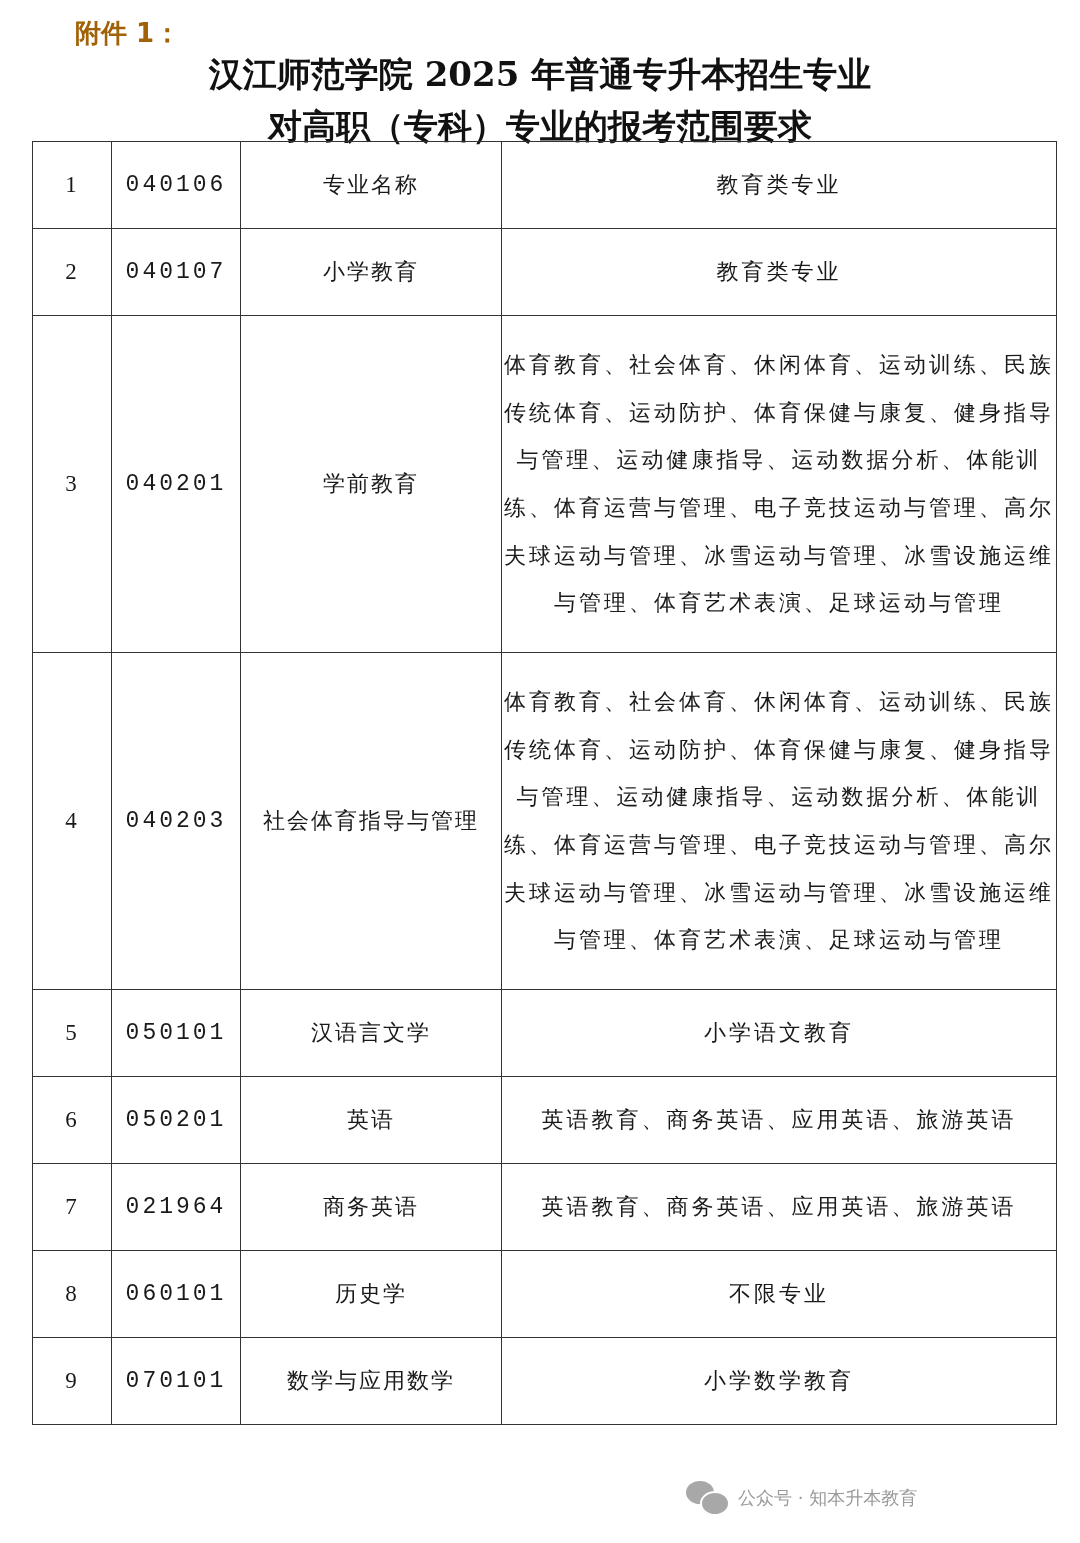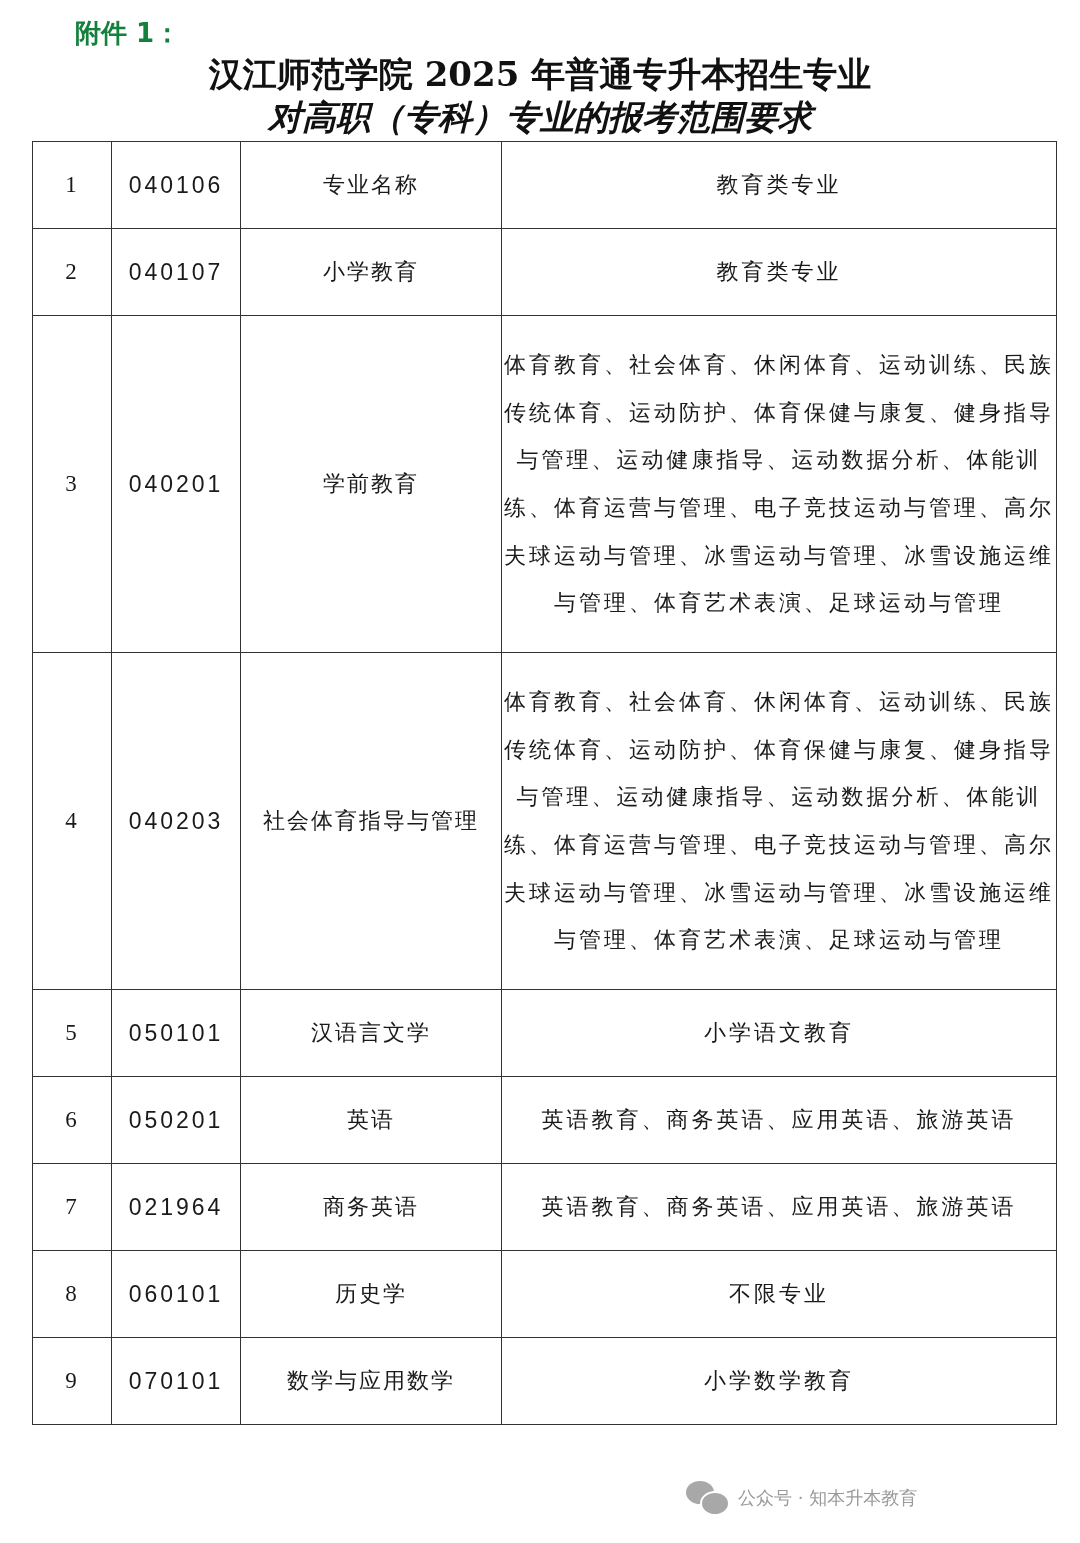--- a/index.html
+++ b/index.html
@@ -3,45 +3,45 @@
   <meta charset="utf-8">
   <style>
     html, body { margin: 0; padding: 0; background: #ffffff; }
     body {
       width: 1080px; height: 1543px; position: relative; overflow: hidden;
       font-family: "DejaVu Serif", "Liberation Serif", serif; color: #1a1a1a;
     }
     .attach {
       position: absolute; left: 75px; top: 16px;
       font-family: "DejaVu Sans", "Liberation Sans", sans-serif;
-      font-size: 26px; font-weight: bold; color: #15803d;
+      font-size: 26px; font-weight: bold; color: #a16207;
     }
     .title {
       position: absolute; left: 0; width: 1080px; text-align: center;
       font-family: "DejaVu Serif", "Liberation Serif", serif;
       font-weight: bold; font-size: 34px; color: #111; letter-spacing: 0px;
     }
     .title.l1 { top: 52px; }
-    .title.l2 { top: 95px; font-style: italic; }
+    .title.l2 { top: 104px; }
     table.grid {
       position: absolute; left: 32px; top: 141px; width: 1024px;
       border-collapse: collapse; table-layout: fixed;
     }
     table.grid td, table.grid th {
       border: 1.5px solid #333; padding: 0; vertical-align: middle;
     }
     th {
       font-family: "DejaVu Sans", "Liberation Sans", sans-serif;
       font-weight: normal; font-size: 23px; text-align: center; color: #1a1a1a;
       height: 86px;
     }
     td { font-size: 22px; letter-spacing: 2px; }
     td.c { text-align: center; }
     td.num { font-family: "Liberation Serif", "DejaVu Serif", serif; font-size: 23px; }
-    td.code { font-family: Liberation Sans, sans-serif; font-size: 23px; letter-spacing: 3px; }
+    td.code { font-family: Liberation Mono, monospace; font-size: 23px; letter-spacing: 3px; }
     td.scope { text-align: center; padding-left: 12px; padding-right: 14px; line-height: 47.6px; letter-spacing: 3px; }
     tr.short td { height: 86px; }
     tr.tall td { height: 336px; }
     .watermark {
       position: absolute; left: 686px; top: 1481px; display: flex; align-items: center;
       font-family: "DejaVu Sans", "Liberation Sans", sans-serif; font-size: 18px; color: #9a9a9a;
     }
     .wechat-icon { width: 42px; height: 34px; position: relative; margin-right: 10px; }
     .wechat-icon .b1 { position: absolute; left: 0; top: 0; width: 28px; height: 23px; border-radius: 50%; background: #a8a8a8; }
     .wechat-icon .b2 { position: absolute; left: 14px; top: 10px; width: 26px; height: 21px; border-radius: 50%; background: #a8a8a8; border: 2px solid #fff; }

